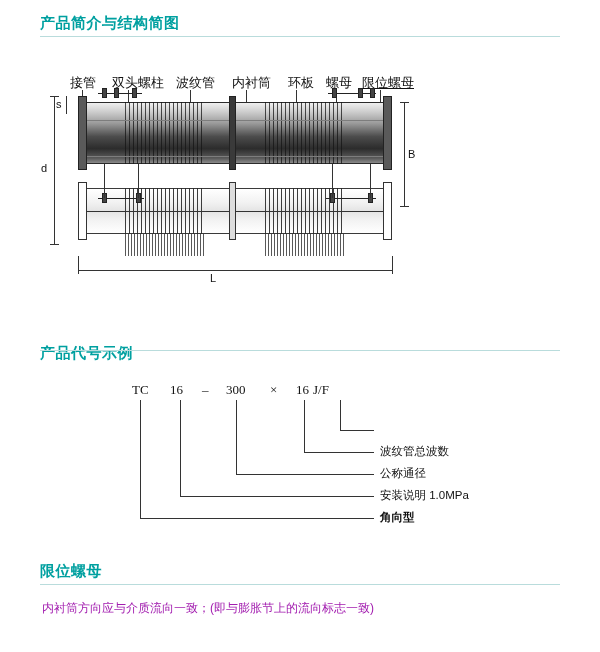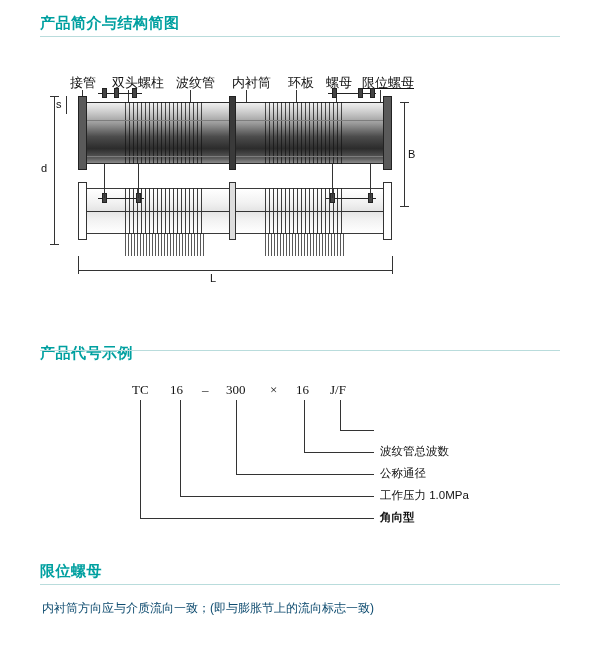--- a/index.html
+++ b/index.html
@@ -165,21 +165,21 @@
   }
 
   
   #install-text {
     position: absolute;
     left: 42px;
     top: 598px;
     width: 520px;
     font-size: 12px;
     line-height: 21px;
-    color: #0c4a6e;
+    color: #a21caf;
   }
 </style>
 </head>
 <body>
 
 <div class="section-title" style="left:40px; top:14px;">产品简介与结构简图</div>
 <div class="title-rule" style="left:40px; top:36px; width:520px;"></div>
 
 <div id="figure1">
 
@@ -267,37 +267,37 @@
 <div class="title-rule" style="left:40px; top:350px; width:520px;"></div>
 
 <div id="figure2">
 
   <div class="code-token" style="left:92px;  top:12px;">TC</div>
   <div class="code-token" style="left:130px; top:12px;">16</div>
   <div class="code-token" style="left:162px; top:12px;">–</div>
   <div class="code-token" style="left:186px; top:12px;">300</div>
   <div class="code-token" style="left:230px; top:12px;">×</div>
   <div class="code-token" style="left:256px; top:12px;">16</div>
-  <div class="code-token" style="left:290px; top:12px;text-align:center;">J/F</div>
+  <div class="code-token" style="left:273px; top:12px;text-align:center;">J/F</div>
 
   <div class="vline" style="left:300px; top:30px; height:30px;"></div>
   <div class="vline" style="left:264px; top:30px; height:52px;"></div>
   <div class="vline" style="left:196px; top:30px; height:74px;"></div>
   <div class="vline" style="left:140px; top:30px; height:96px;"></div>
   <div class="vline" style="left:100px; top:30px; height:118px;"></div>
 
   <div class="hline" style="left:300px; top:60px;  width:34px;"></div>
   <div class="hline" style="left:264px; top:82px;  width:70px;"></div>
   <div class="hline" style="left:196px; top:104px; width:138px;"></div>
   <div class="hline" style="left:140px; top:126px; width:194px;"></div>
   <div class="hline" style="left:100px; top:148px; width:234px;"></div>
 
   <div class="code-desc" style="left:340px; top:74px;">波纹管总波数</div>
   <div class="code-desc" style="left:340px; top:96px;text-align:right;">公称通径</div>
-  <div class="code-desc" style="left:340px; top:118px;">工作压力 1.0MPa</div>
+  <div class="code-desc" style="left:340px; top:118px;">安装说明 1.0MPa</div>
   <div class="code-desc" style="left:340px; top:140px;font-weight:bold;">角向型</div>
 </div>
 
 <div class="section-title" style="left:40px; top:562px;">限位螺母</div>
 <div class="title-rule" style="left:40px; top:584px; width:520px;"></div>
 
 <div id="install-text">
   <div>内衬筒方向应与介质流向一致；(即与膨胀节上的流向标志一致)</div>
 </div>
 

